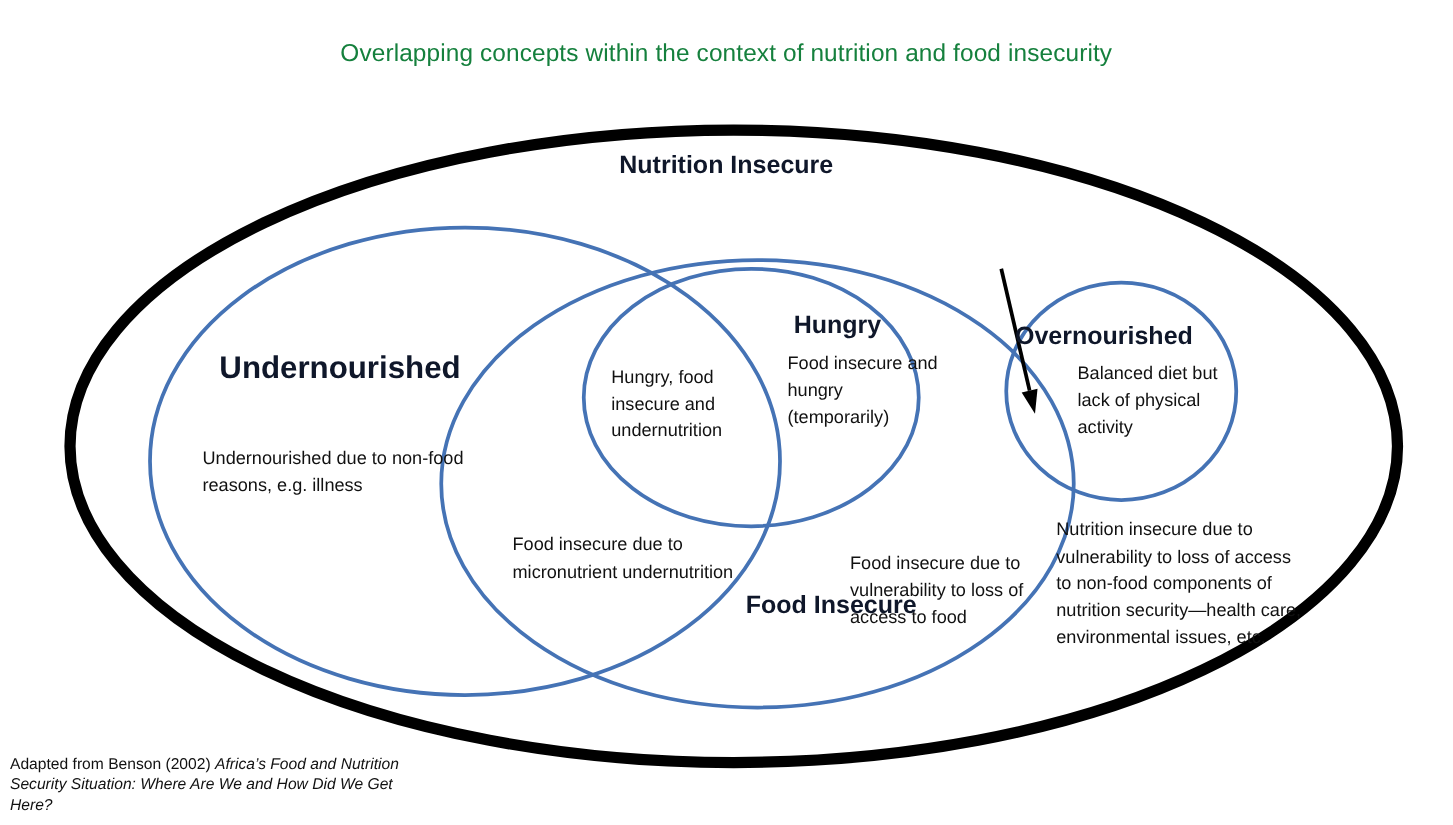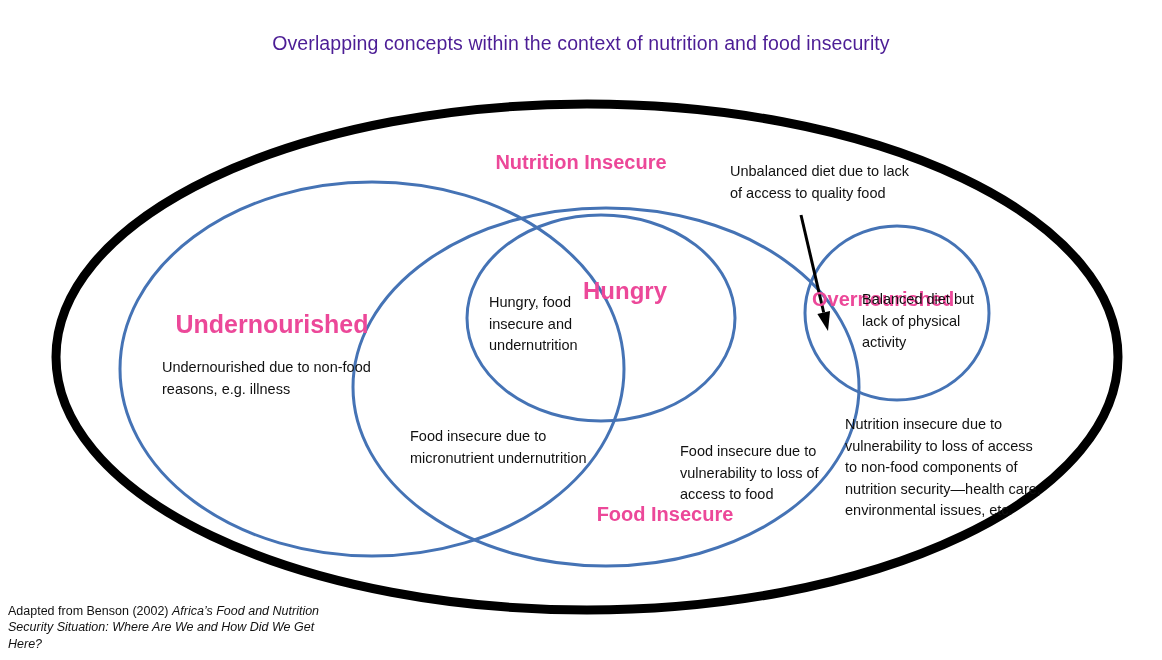--- a/index.html
+++ b/index.html
@@ -35,28 +35,27 @@
   
   #figure-title {
     left: 0;
     top: 30px;
     width: 1162px;
     text-align: center;
     font-size: 19.5px;
     line-height: 26px;
     font-weight: normal;
     letter-spacing: 0.1px;
-    color: #4c1d95;
+    color: #15803d;
   }
 
   
   .zone-heading {
     font-weight: bold;
-    color: #ec4899;
-    margin-top: 30px;
+    color: #0f172a;
   }
   #label-nutrition-insecure {
     left: 0;
     top: 120px;
     width: 1162px;
     text-align: center;
     font-size: 20px;
     line-height: 25px;
   }
   #label-undernourished {
@@ -64,22 +63,22 @@
     top: 281px;
     width: 240px;
     text-align: center;
     font-size: 25px;
     line-height: 26px;
   }
   #label-hungry {
     left: 545px;
     top: 248px;
     width: 160px;
-    text-align: center;
-    font-size: 24px;
+    text-align: right;
+    font-size: 20px;
     line-height: 25px;
   }
   #label-overnourished {
     left: 812px;
     top: 257px;
     width: 180px;
     text-align: left;
     font-size: 20px;
     line-height: 25px;
   }
@@ -181,33 +180,33 @@
   <div class="txt zone-heading" id="label-nutrition-insecure">Nutrition Insecure</div>
 
   <div class="txt zone-heading" id="label-undernourished">Undernourished</div>
 
   <div class="txt note" id="note-undernourished">Undernourished due to non-food reasons, e.g. illness</div>
 
   <div class="txt zone-heading" id="label-hungry">Hungry</div>
 
   <div class="txt note" id="note-hungry-triple">Hungry, food insecure and undernutrition</div>
 
+  <div class="txt note" id="note-hungry-temp">Food insecure and hungry (temporarily)</div>
 
   <div class="txt note" id="note-micronutrient">Food insecure due to micronutrient undernutrition</div>
 
   <div class="txt note" id="note-vulnerability-food">Food insecure due to vulnerability to loss of access to food</div>
 
   <div class="txt zone-heading" id="label-food-insecure">Food Insecure</div>
 
   <div class="txt zone-heading" id="label-overnourished">Overnourished</div>
 
   <div class="txt note" id="note-overnourished">Balanced diet but lack of physical activity</div>
 
   <div class="txt note" id="note-nutrition-insecure">Nutrition insecure due to vulnerability to loss of access to non-food components of nutrition security—health care, environmental issues, etc.</div>
 
-  <div class="txt note" id="note-unbalanced-diet">Unbalanced diet due to lack of access to quality food</div>
 
   <div class="txt" id="citation">
     <span>Adapted from Benson (2002) </span><span class="ital">Africa’s Food and Nutrition Security Situation: Where Are We and How Did We Get Here?</span><br>
     
   </div>
 
 </div>
 
 </body></html>

